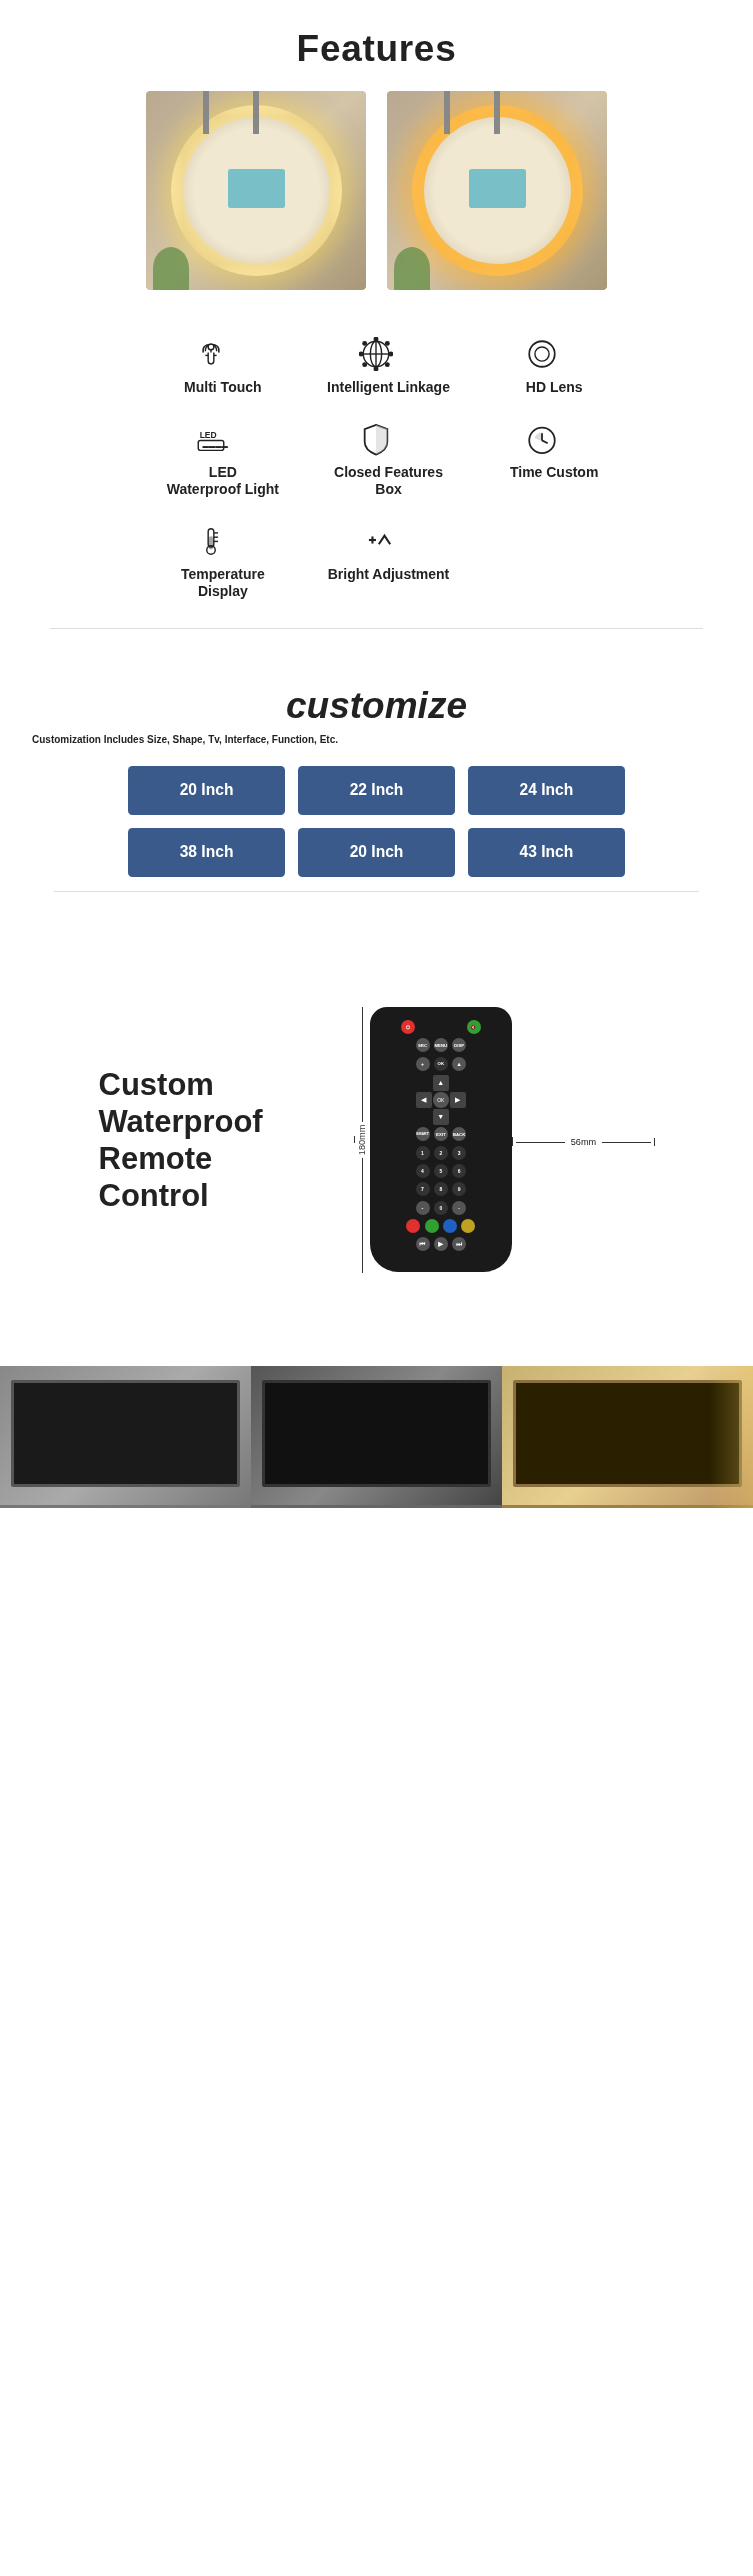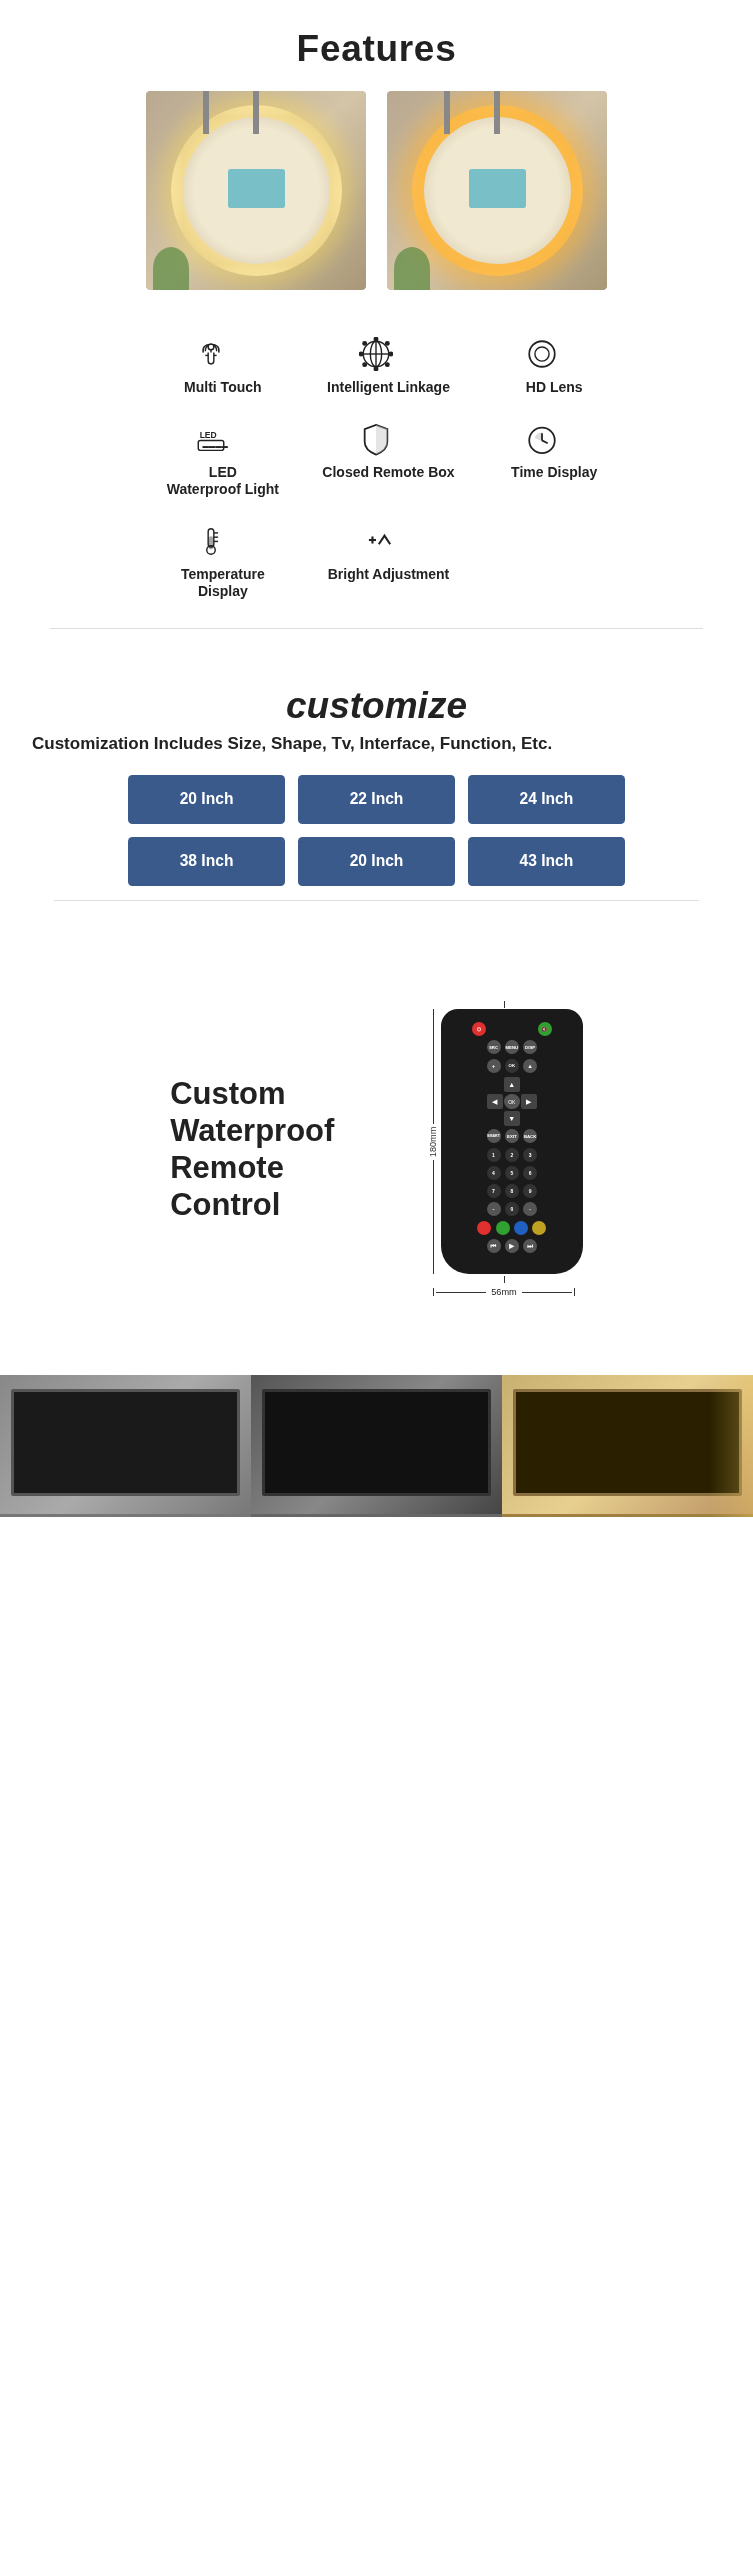--- a/index.html
+++ b/index.html
@@ -121,21 +121,21 @@
       padding: 28px 18px 14px;
       text-align: center;
     }
     .customize-title {
       font-size: 37px;
       font-weight: 900;
       font-style: italic;
       margin-bottom: 7px;
     }
     .customize-subtitle {
-      font-size: 17px;
+      font-size: 10px;
       font-weight: 700;
       margin-bottom: 21px;
       text-align: left;
       padding-left: 14px;
     }
     .size-grid {
       display: grid;
       grid-template-columns: repeat(3, 1fr);
       gap: 12.8px;
       max-width: 497px;
@@ -164,21 +164,21 @@
     }
     .remote-title {
       font-size: 31px;
       font-weight: 900;
       line-height: 1.2;
       max-width: 199px;
     }
     .remote-diagram {
       position: relative;
       display: flex;
-      flex-direction: column;
+      flex-direction: row;
       align-items: center;
     }
     .remote-body {
       width: 142px;
       background: #1a1a1a;
       border-radius: 17px 17px 28px 28px;
       padding: 12.8px 11.4px 17px;
       color: white;
       position: relative;
     }
@@ -371,34 +371,34 @@
     </div>
 
     <div class="feature-item">
       <div class="feature-icon">
         <svg viewBox="0 0 48 48" fill="none" stroke="#222" stroke-width="2.5">
           <path d="M24 4 L40 10 L40 28 Q40 40 24 46 Q8 40 8 28 L8 10 Z" stroke="#222" stroke-width="2.5" fill="none"></path>
 
           <path d="M24 4 L40 10 L40 28 Q40 40 24 46 Z" fill="#ccc" stroke="none" opacity="0.5"></path>
         </svg>
       </div>
-      <span class="feature-label">Closed Remote Box</span>
+      <span class="feature-label">Closed Features Box</span>
     </div>
 
     <div class="feature-item">
       <div class="feature-icon">
         <svg viewBox="0 0 48 48" fill="none" stroke="#222" stroke-width="2.5">
           <circle cx="24" cy="26" r="18" stroke="#222" stroke-width="2.5" fill="none"></circle>
           <line x1="24" y1="26" x2="24" y2="16" stroke="#222" stroke-width="2.5"></line>
           <line x1="24" y1="26" x2="32" y2="30" stroke="#222" stroke-width="2.5"></line>
 
           <path d="M24 26 L24 16 A10 10 0 0 0 15 22 Z" fill="#222" opacity="0.15"></path>
         </svg>
       </div>
-      <span class="feature-label">Time Display</span>
+      <span class="feature-label">Time Custom</span>
     </div>
 
     <div class="feature-item">
       <div class="feature-icon">
         <svg viewBox="0 0 48 48" fill="none" stroke="#222" stroke-width="2.5">
           <rect x="20" y="8" width="8" height="26" rx="4" stroke="#222" stroke-width="2" fill="none"></rect>
           <circle cx="24" cy="38" r="6" stroke="#222" stroke-width="2" fill="none"></circle>
           <rect x="22" y="20" width="4" height="16" rx="2" fill="#222" opacity="0.4"></rect>
           <line x1="28" y1="14" x2="34" y2="14" stroke="#222" stroke-width="2"></line>
           <line x1="28" y1="20" x2="34" y2="20" stroke="#222" stroke-width="2"></line>

